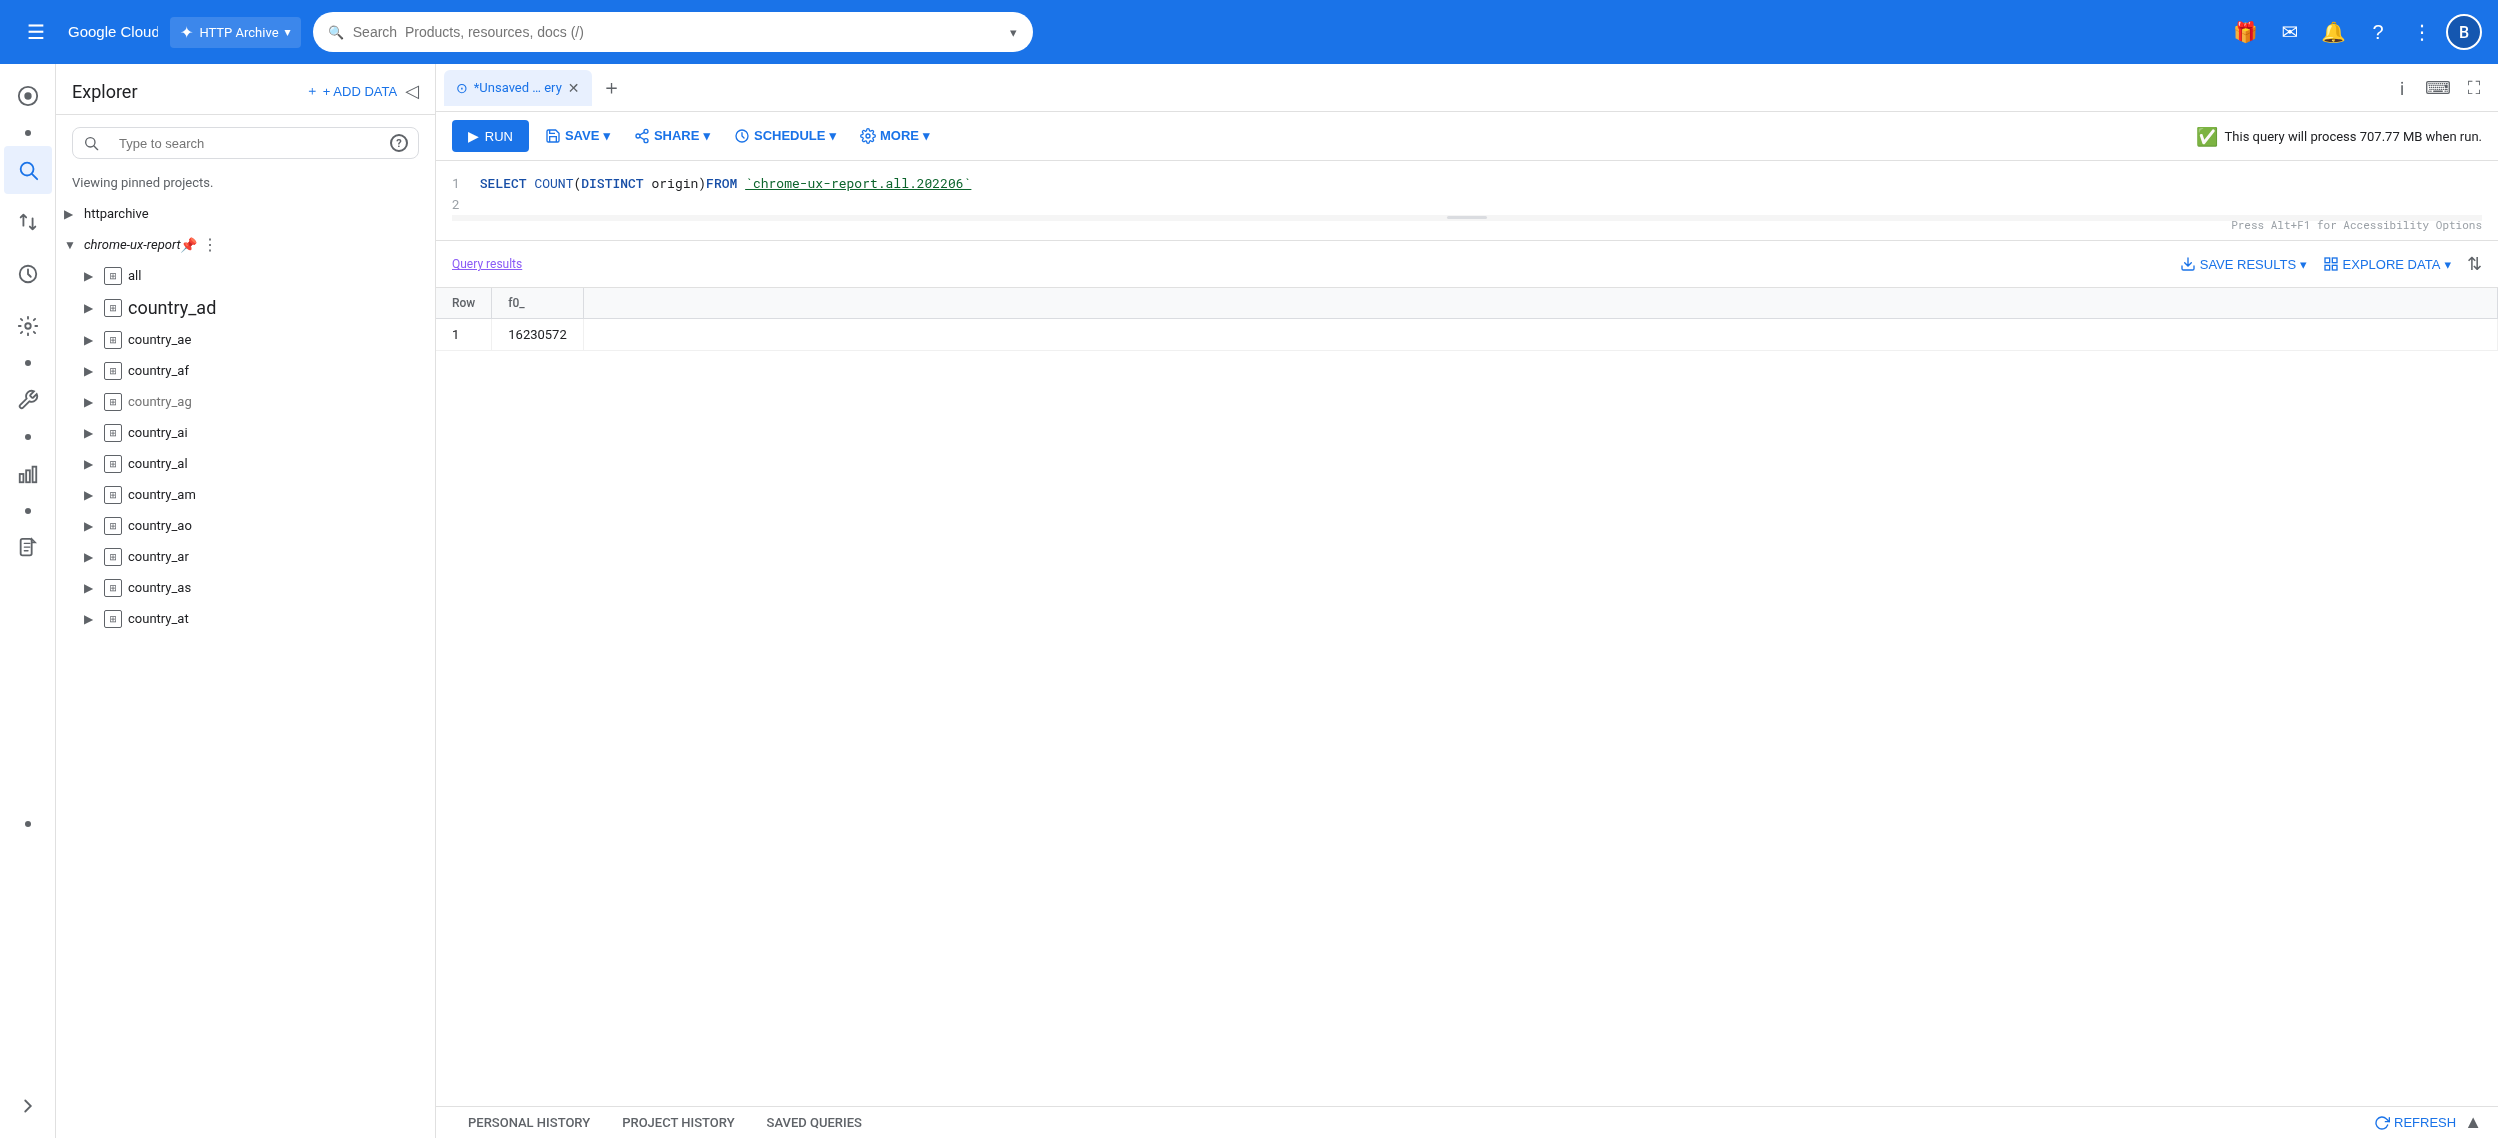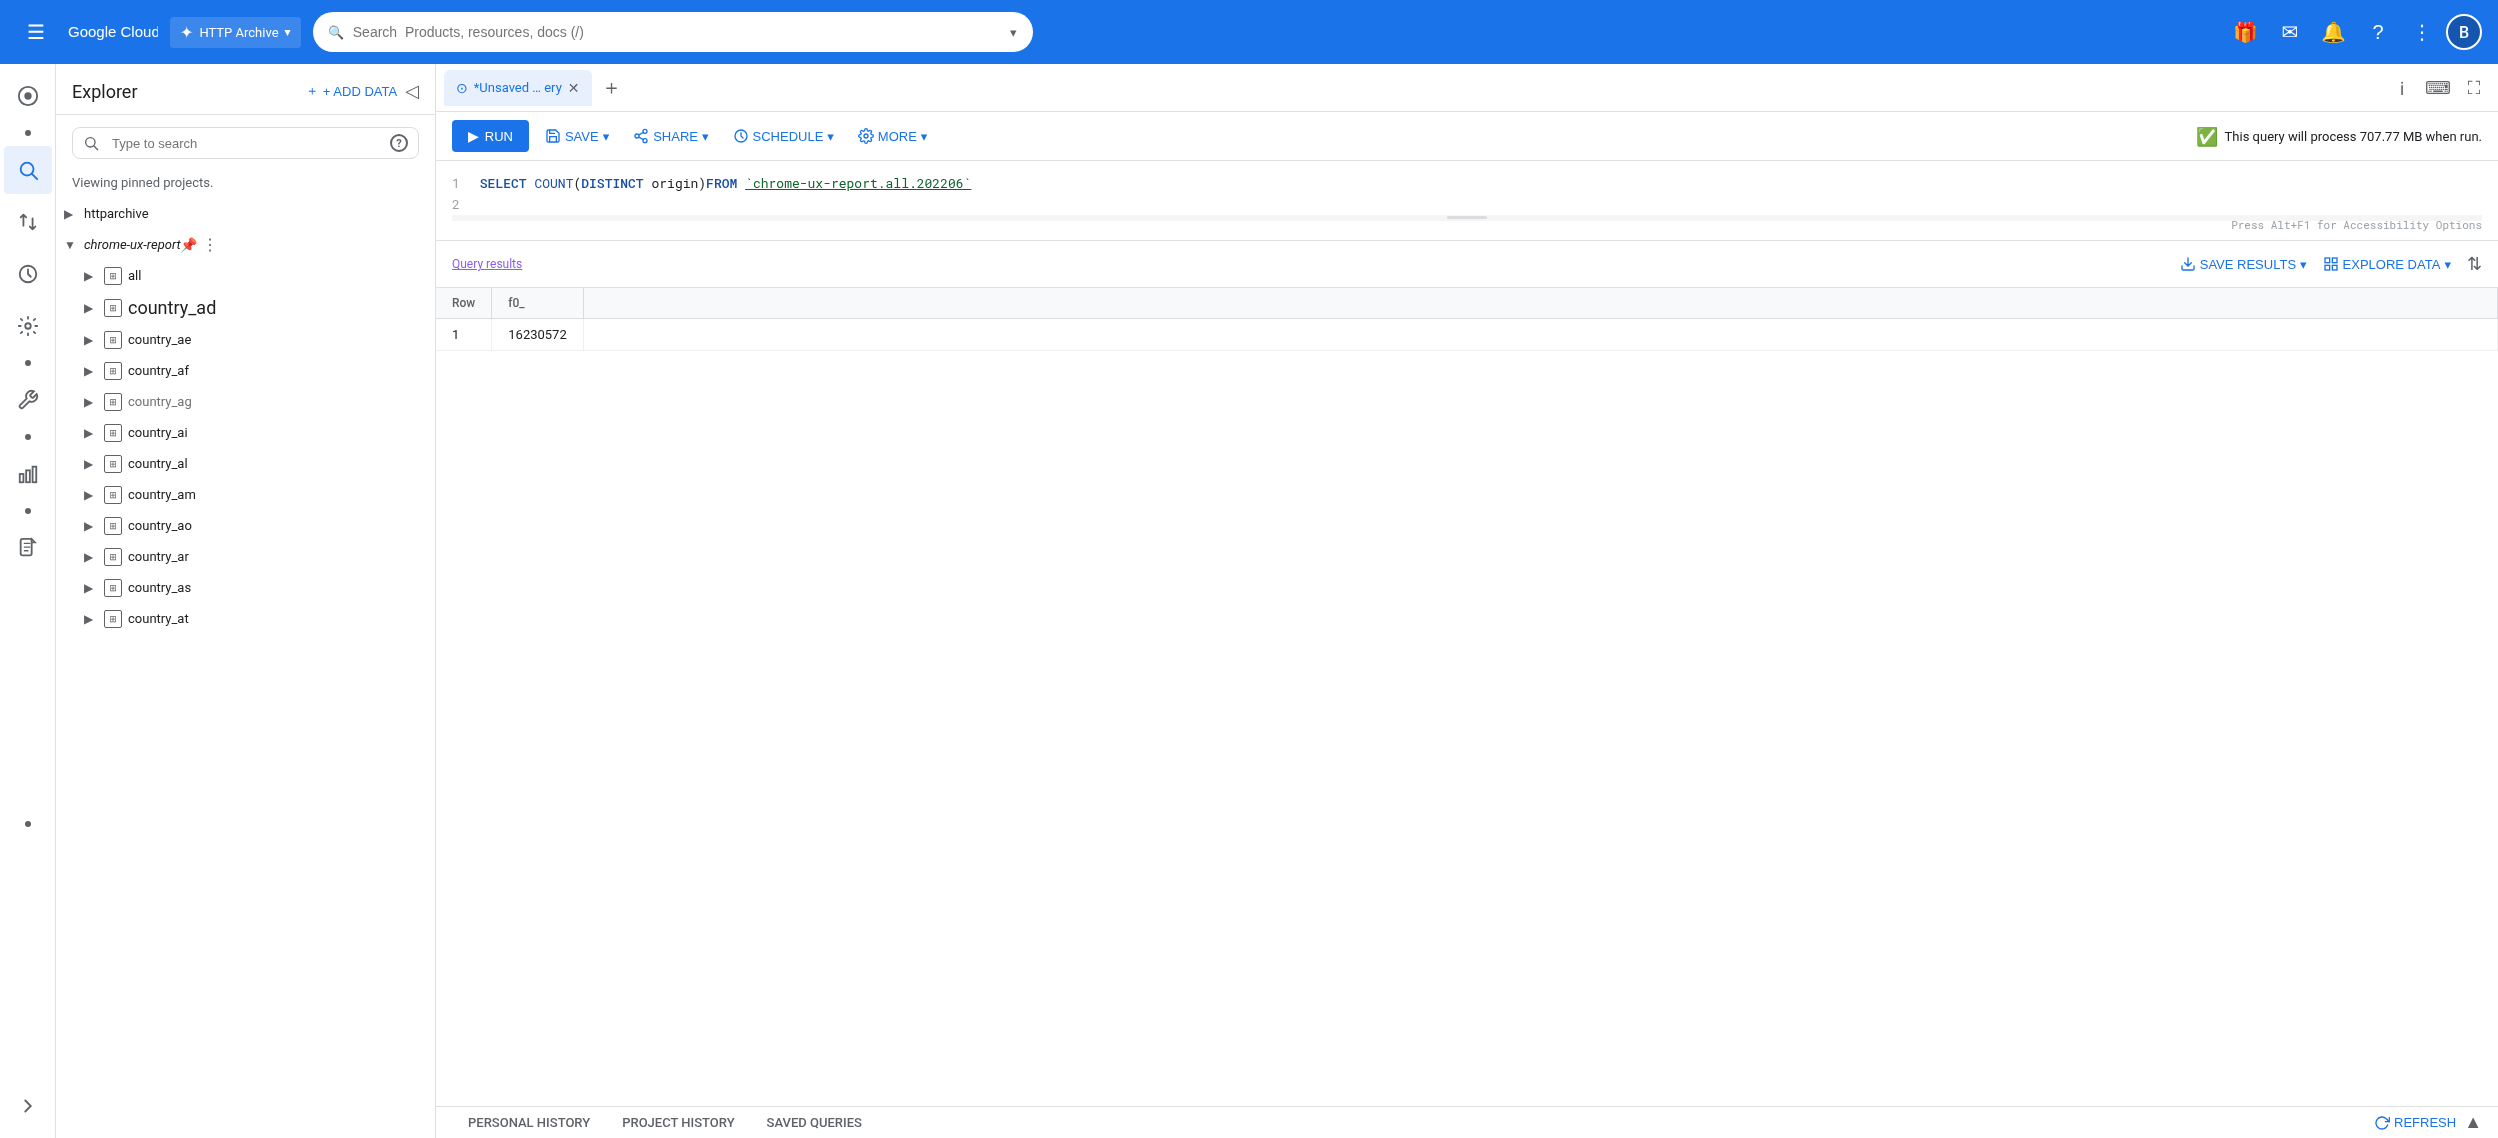--- a/index.html
+++ b/index.html
@@ -69,21 +69,21 @@
     .explorer-title { font-size: 18px; font-weight: 400; color: #202124; }
     .explorer-actions { display: flex; align-items: center; gap: 8px; }
     .add-data-btn {
       display: flex; align-items: center; gap: 4px; color: #1a73e8;
       font-size: 13px; font-weight: 500; cursor: pointer; background: none; border: none;
     }
     .collapse-btn { cursor: pointer; color: #5f6368; font-size: 18px; background: none; border: none; }
 
     .search-box {
       display: flex; align-items: center; margin: 12px 16px;
-      border: 1px solid #dadce0; border-radius: 8px; padding: 6px 10px; gap: 13px;
+      border: 1px solid #dadce0; border-radius: 8px; padding: 6px 10px; gap: 20px;
     }
     .search-box input { border: none; outline: none; flex: 1; font-size: 13px; color: #202124; }
     .search-box .help-icon {
       width: 18px; height: 18px; border-radius: 50%; border: 2px solid #5f6368;
       display: flex; align-items: center; justify-content: center;
       font-size: 11px; color: #5f6368; font-weight: 700; cursor: pointer;
     }
 
     .viewing-text { font-size: 13px; color: #5f6368; padding: 4px 16px 8px; }
 
@@ -135,22 +135,22 @@
       display: flex; align-items: center; padding: 8px 16px; gap: 8px;
       background: #fff; border-bottom: 1px solid #e0e0e0;
     }
     .run-btn {
       display: flex; align-items: center; gap: 6px; background: #1a73e8;
       color: #fff; border: none; border-radius: 4px; padding: 8px 16px;
       font-size: 13px; font-weight: 500; cursor: pointer;
     }
     .run-btn .play-icon { font-size: 14px; }
     .toolbar-btn {
-      display: flex; align-items: flex-end; gap: 4px; color: #1a73e8;
-      background: none; border: none; font-size: 13px; font-weight: 400;
+      display: flex; align-items: flex-start; gap: 4px; color: #1a73e8;
+      background: none; border: none; font-size: 13px; font-weight: 700;
       cursor: pointer; padding: 6px 8px; border-radius: 4px;
     }
     .query-info { margin-left: auto; display: flex; align-items: center; gap: 6px; color: #202124; font-size: 13px; }
     .check-circle { color: #0f9d58; font-size: 18px; }
 
     
     .code-editor {
       background: #fff; padding: 12px 16px; font-family: 'Roboto Mono', monospace;
       font-size: 13px; min-height: 80px; border-bottom: 1px solid #e0e0e0;
       position: relative;

